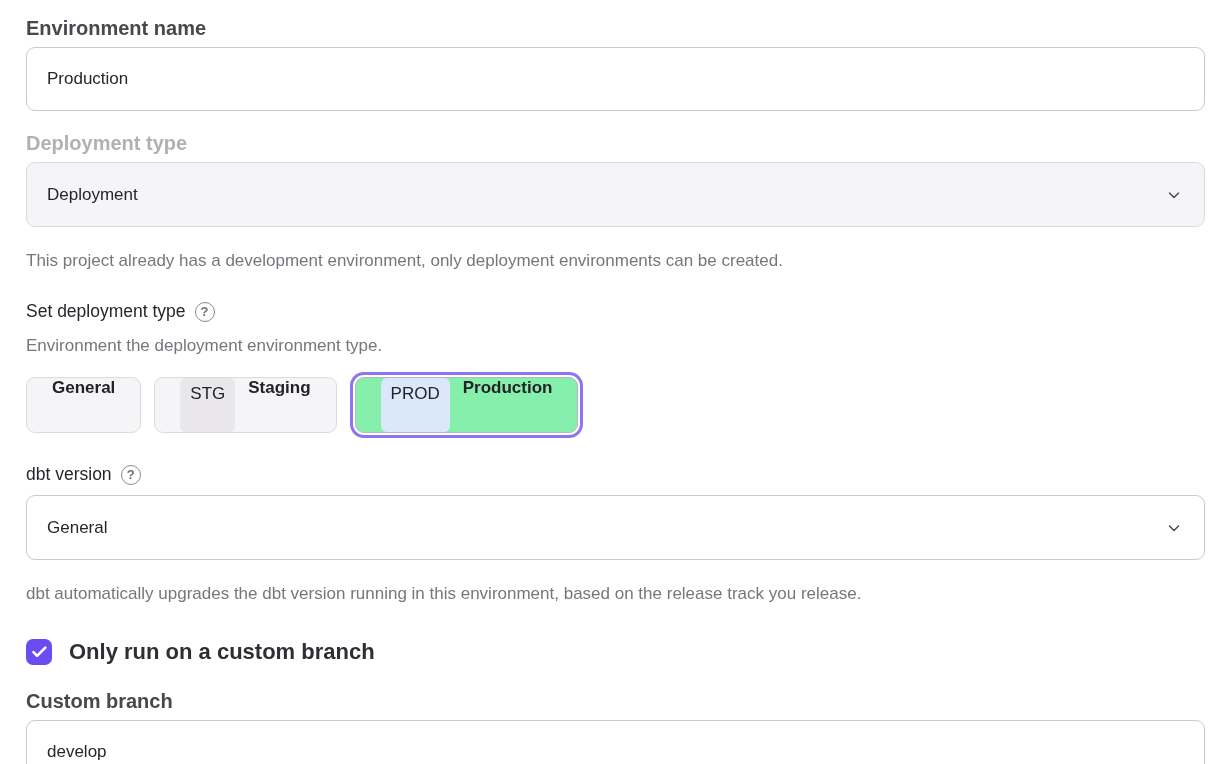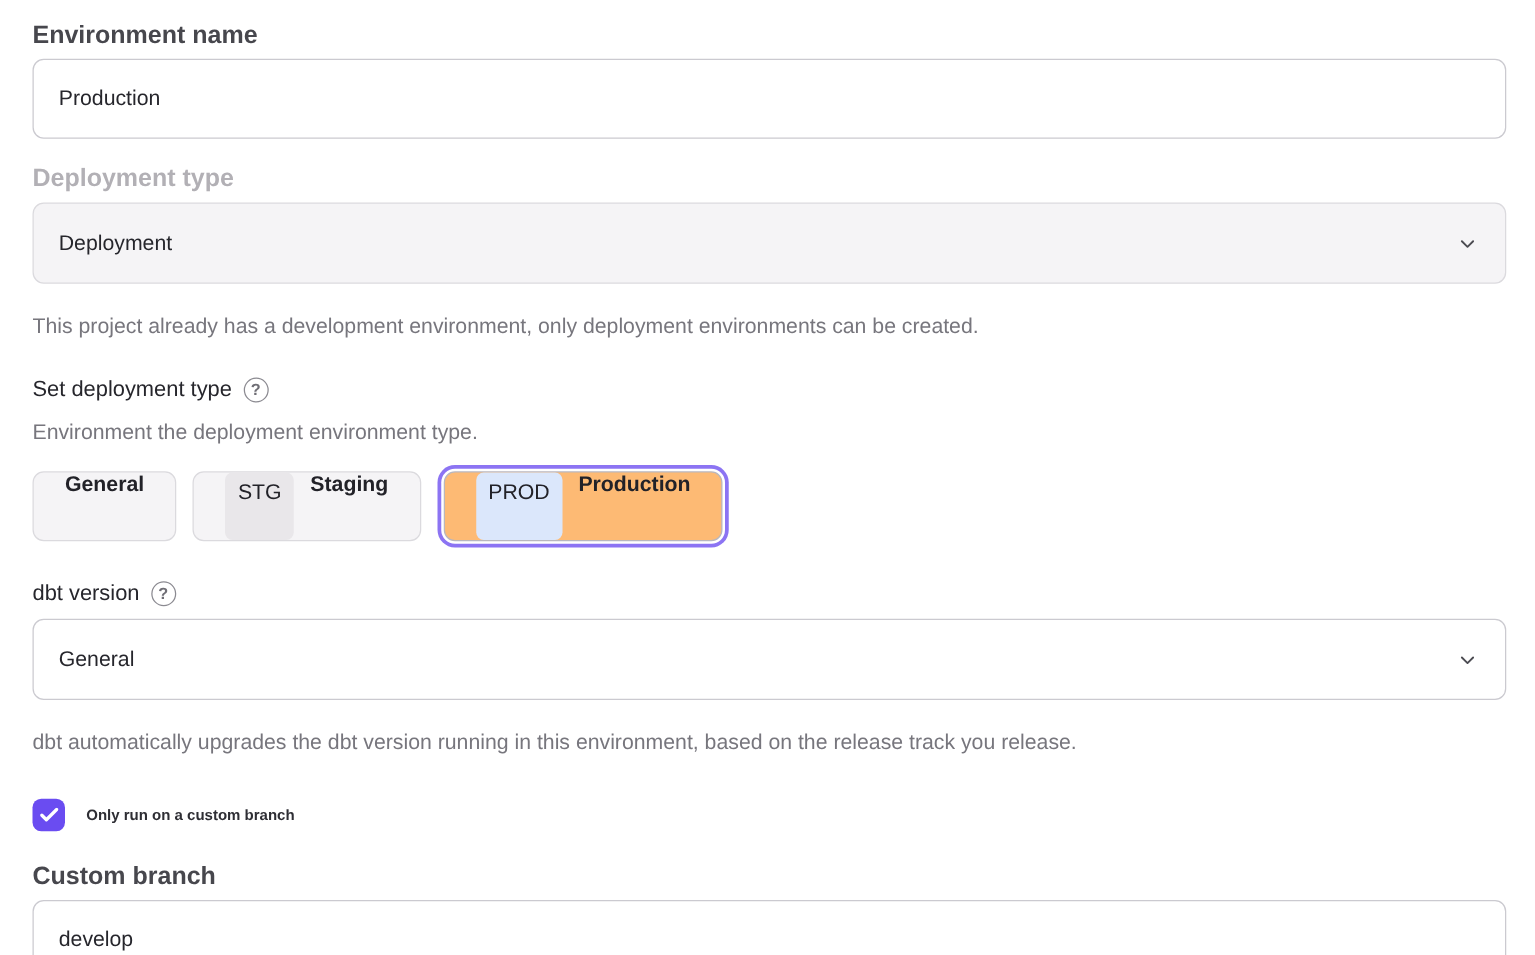--- a/index.html
+++ b/index.html
@@ -39,39 +39,39 @@
   }
   .desc{font-size:17px;color:var(--text_muted);margin-top:14px;}
   .type-row{display:flex;align-items:center;gap:13px;margin-top:15px;height:68px;}
   .type-button{
     height:56px;border-radius:9px;border:1px solid var(--border_light);
     background:var(--control_bg);padding:0 25px;font-size:17px;font-weight:600;
     color:#222228;display:inline-flex;gap:13px;cursor:pointer;
     font-family:inherit;
   }
   .type-button.selected{
-    background:#fdba74;border:1px solid #b9b7be;
+    background:#86efac;border:1px solid #b9b7be;
     box-shadow:0 0 0 2px #ffffff,0 0 0 5px var(--ring);
     margin:0 5px;
   }
   .badge{border-radius:6px;padding:6px 10px;font-size:17px;font-weight:400;color:#222228;}
   .badge.stg{background:var(--stg_badge_bg);}
   .badge.prod{background:var(--prod_badge_bg);}
   .spacer-21{height:21px;}
   .spacer-30{height:30px;}
   .spacer-24{height:25px;}
   .spacer-35{height:35px;}
   .spacer-10{height:10px;}
   .checkbox-row{display:flex;align-items:center;gap:17px;}
   .checkbox{
     width:26px;height:26px;border-radius:7px;background:var(--accent);
     display:inline-flex;align-items:center;justify-content:center;cursor:pointer;flex:none;
   }
   .checkbox svg{display:block;}
-  .checkbox-label{font-size:12px;font-weight:600;color:#2e2e34;}
+  .checkbox-label{font-size:22px;font-weight:600;color:#2e2e34;}
   .chevron svg{display:block;}
 </style>
 </head>
 <body>
 
 <div class="form">
 
   
   <label class="field-label">Environment name</label>
   <input class="text-input" type="text" value="Production" style="">

